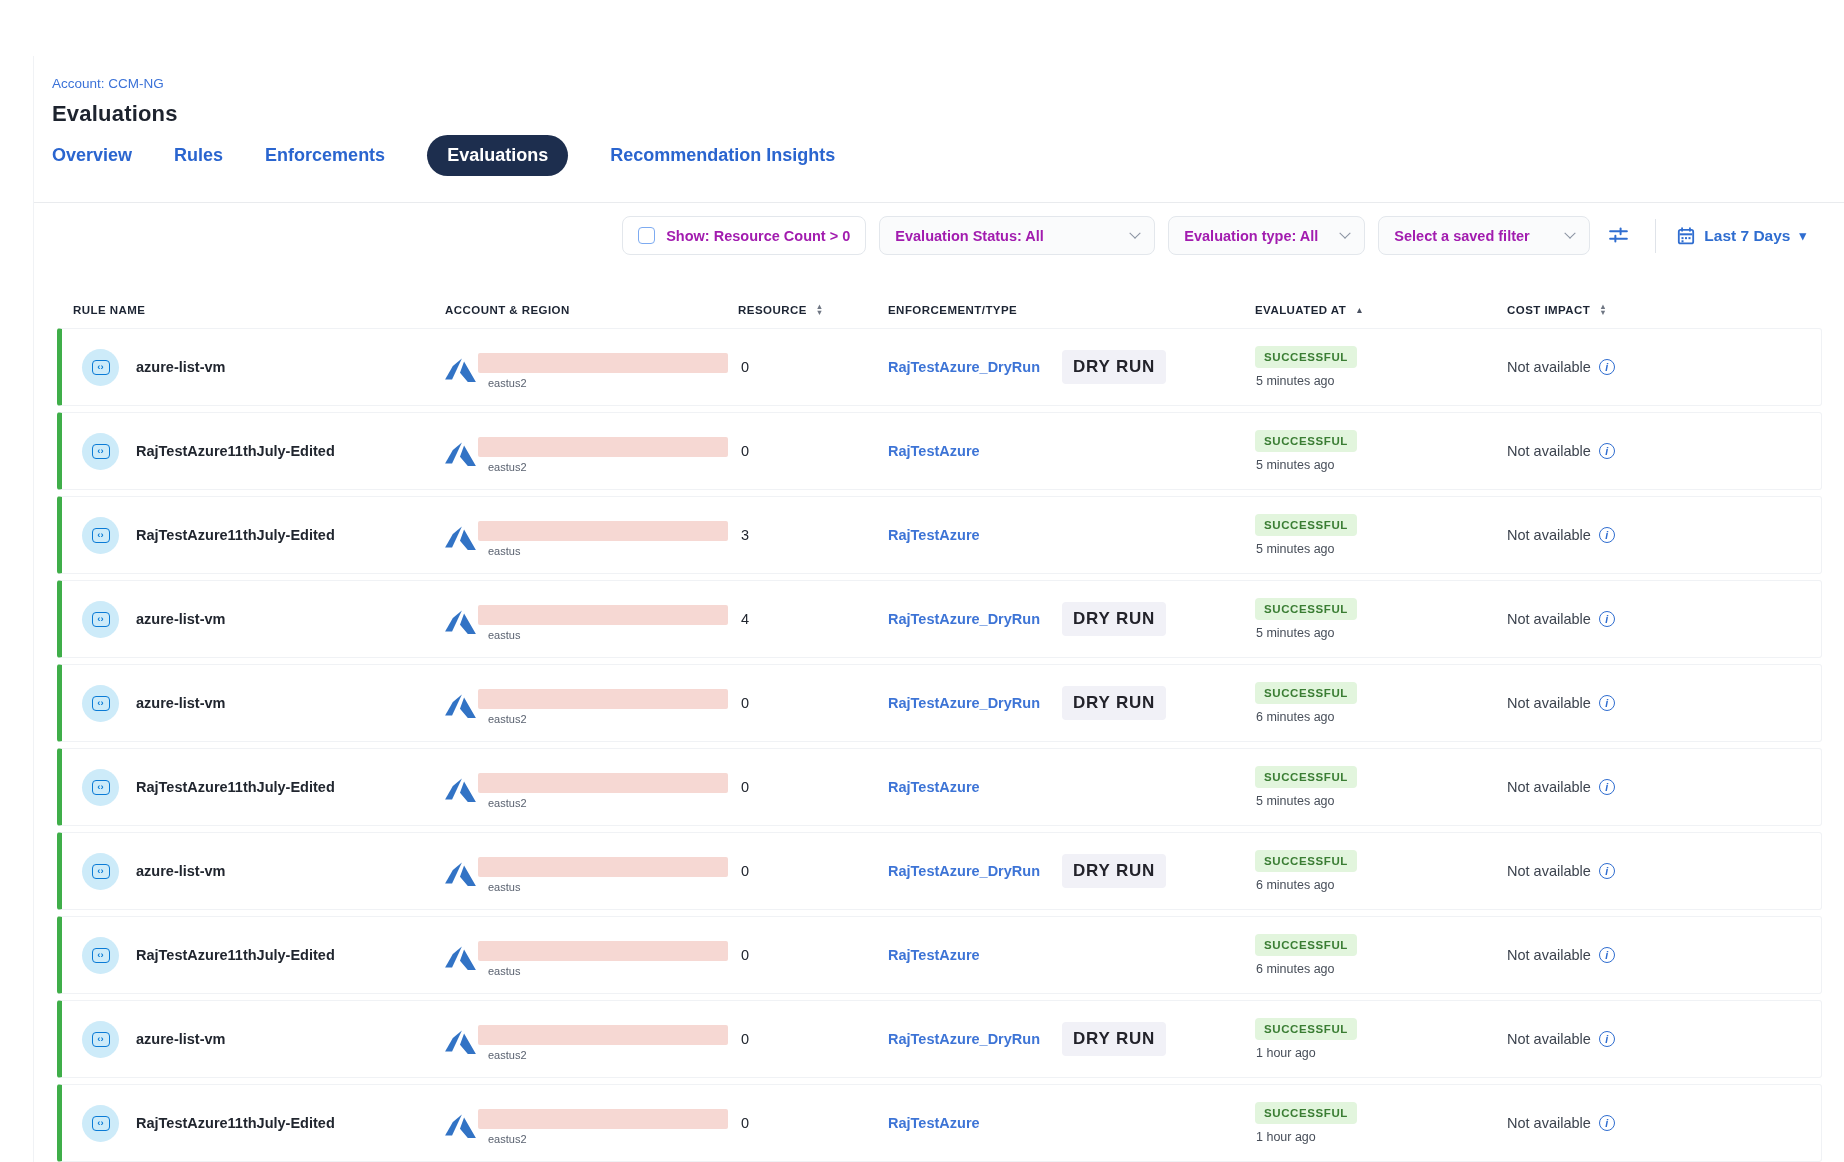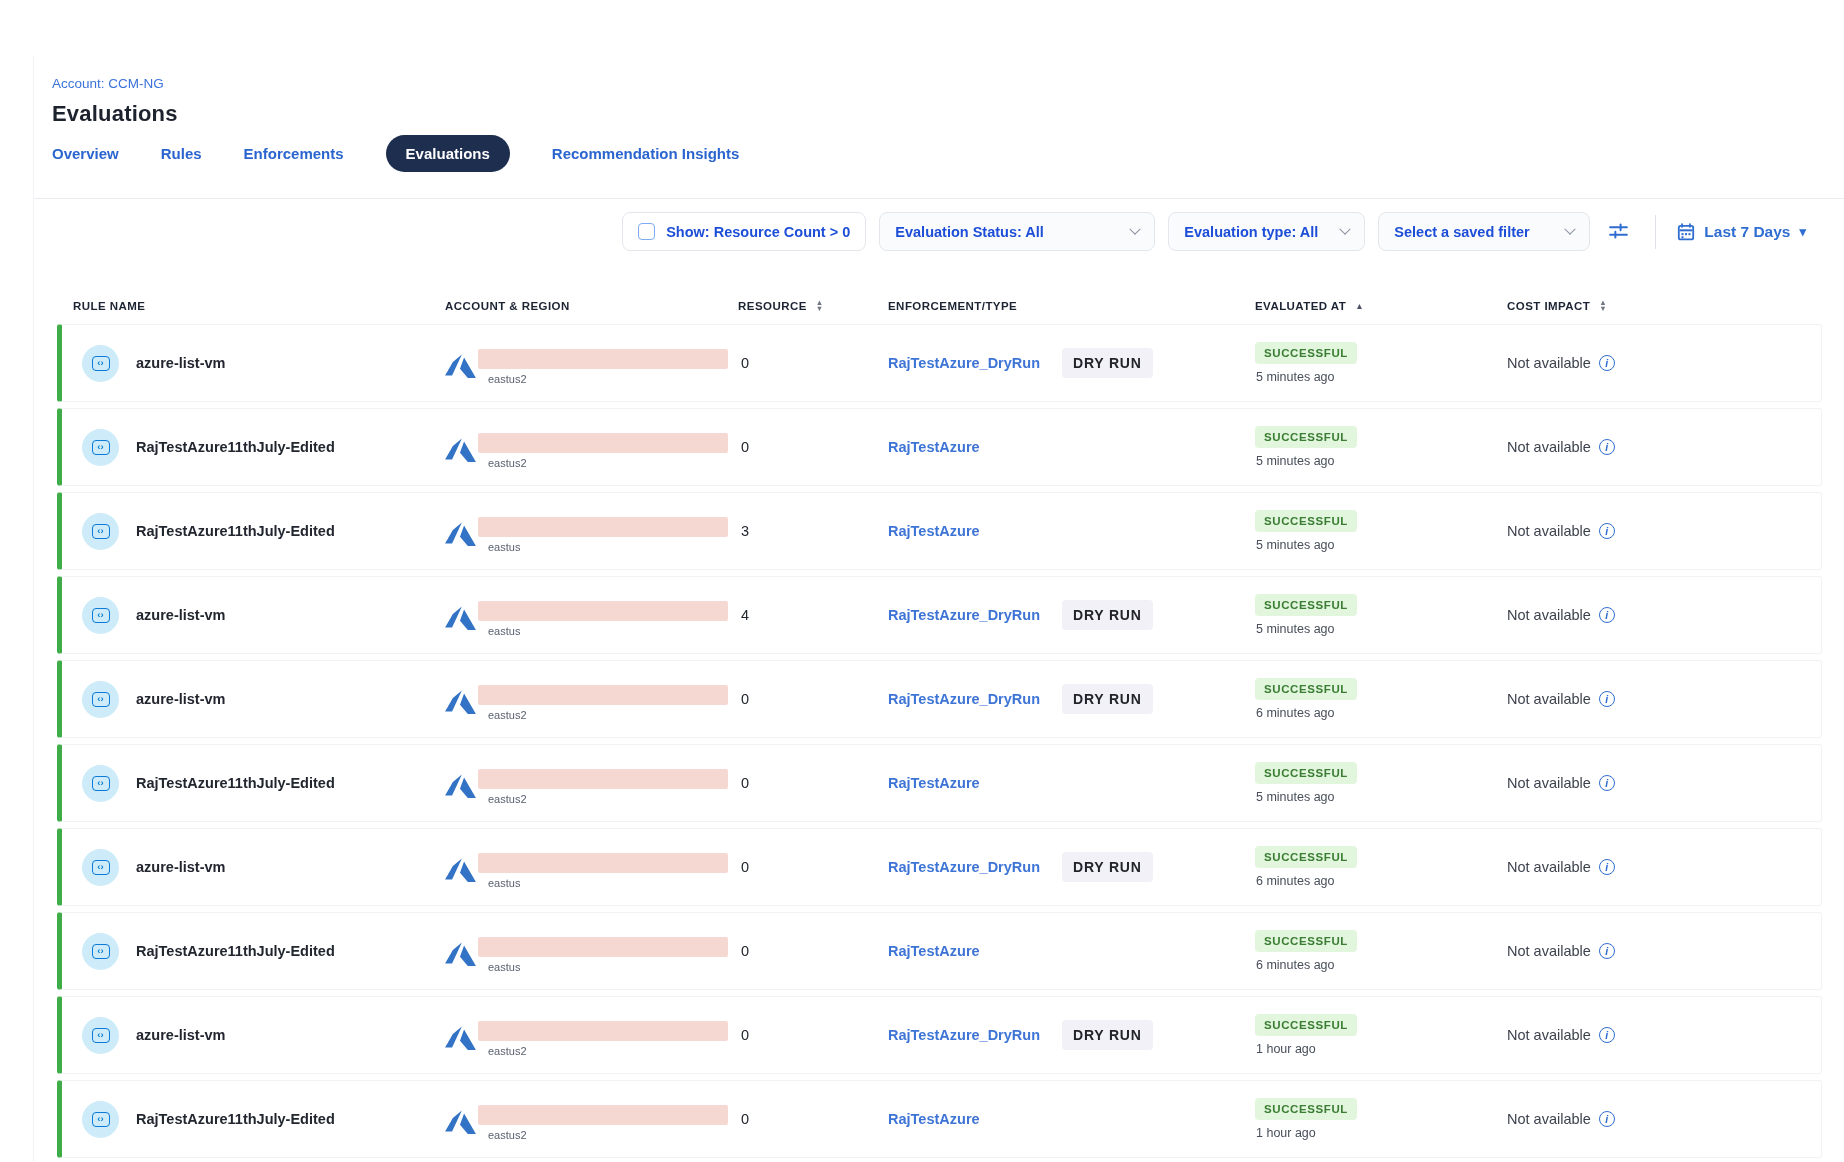--- a/index.html
+++ b/index.html
@@ -5,29 +5,29 @@
   * { box-sizing: border-box; margin: 0; padding: 0; }
   html,body { width:1844px; height:1162px; background:#ffffff; overflow:hidden;
     font-family:"Liberation Sans","DejaVu Sans",sans-serif; color:#21262f; }
   .left-gutter { position:absolute; left:33px; top:56px; bottom:0; width:1px; background:#f0f2f5; }
 
   
   .topbar { display:flex; justify-content:space-between; align-items:flex-start; padding:74px 40px 0 52px;flex-direction:column; }
   .crumb { font-size:13.5px; color:#3b72d8; text-decoration:none; display:inline-block; cursor:pointer; }
   .page-title { font-size:22px; font-weight:700; color:#1d232e; margin-top:9px; letter-spacing:.2px; }
   .nav { display:flex; align-items:center; gap:42px; margin-top:8px; }
-  .nav-link { font-size:15px; font-weight:600; color:#2a65cf; text-decoration:none; cursor:pointer; white-space:nowrap; }
+  .nav-link { font-size:18px; font-weight:600; color:#2a65cf; text-decoration:none; cursor:pointer; white-space:nowrap; }
   .nav-link.active { background:#1d2e4e; color:#ffffff; padding:10px 20px; border-radius:22px; }
 
   .divider { margin-top:26px; border-bottom:1px solid #e9ebee; margin-left:33px; }
 
   
   .filterbar { display:flex; justify-content:flex-end; align-items:center; gap:13px; padding:13px 36px 0 0; }
   .pill { height:39px; border:1px solid #e3e7ec; border-radius:8px; display:flex; align-items:center;
-          padding:0 15px; font-size:14.5px; font-weight:600; color:#1d4ed8; background:#fff; cursor:pointer; }
+          padding:0 15px; font-size:14.5px; font-weight:600; color:#a21caf; background:#fff; cursor:pointer; }
   .pill.gray { background:#fafbfc; justify-content:space-between; }
   .checkbox { width:17px; height:17px; border:1.5px solid #7dabf1; border-radius:4px; background:#fff; margin-right:11px; flex:0 0 auto; }
   .chev { width:8px; height:8px; border-right:1.8px solid #8a93a2; border-bottom:1.8px solid #8a93a2;
           transform:rotate(45deg) translate(-2px,-2px); margin-left:14px; flex:0 0 auto; }
   .w-status { width:276px; } .w-type { width:197px; } .w-saved { width:212px; }
   .icon-btn { background:none; border:none; cursor:pointer; display:flex; align-items:center; padding:0 4px; }
   .vdiv { width:1px; height:34px; background:#dfe3e9; margin:0 8px; }
   .daterange { display:flex; align-items:center; gap:9px; font-size:15.5px; font-weight:600; color:#2f6dd0;
                background:none; border:none; cursor:pointer; margin-right:2px; }
   .caret { font-size:13px; line-height:1; }
@@ -53,21 +53,21 @@
   .az { margin-top:9px; flex:0 0 auto; }
   .acct-col { display:flex; flex-direction:column; margin-left:2px; }
   .redact { width:250px; height:20px; background:#f6d8d3; border-radius:2px; margin-top:7px; }
   .region { font-size:11px; color:#5a6270; margin:4px 0 0 10px; }
 
   .cell-res { font-size:14.5px; color:#21262f; padding-left:3px; }
 
   .cell-enf { position:relative; display:flex; align-items:center; height:100%; }
   .enf-link { color:#3d74d6; font-size:14.5px; font-weight:600; text-decoration:none; cursor:pointer; }
   .dry { position:absolute; left:174px; top:50%; transform:translateY(-50%); background:#f1f1f7; color:#23232b;
-         font-size:14px; font-weight:700; letter-spacing:.8px; padding:7px 11px; border-radius:4px; white-space:nowrap; }
+         font-size:17px; font-weight:700; letter-spacing:.8px; padding:7px 11px; border-radius:4px; white-space:nowrap; }
 
   .cell-eval { display:flex; flex-direction:column; align-items:flex-start; gap:6px; }
   .status { background:#e2f5dd; color:#3a7d33; font-size:11.5px; font-weight:700; letter-spacing:.6px; padding:5px 9px; border-radius:4px; }
   .time { font-size:12.5px; color:#474e59; padding-left:1px; }
 
   .cell-cost { display:flex; align-items:center; gap:8px; font-size:14.5px; color:#3c434e; }
   .info { width:16px; height:16px; border-radius:50%; border:1.5px solid #2f6dd0; color:#2f6dd0; font-size:10.5px;
           font-weight:700; display:inline-flex; align-items:center; justify-content:center; cursor:pointer; font-style:italic; flex:0 0 auto; }
 </style>
 </head>

